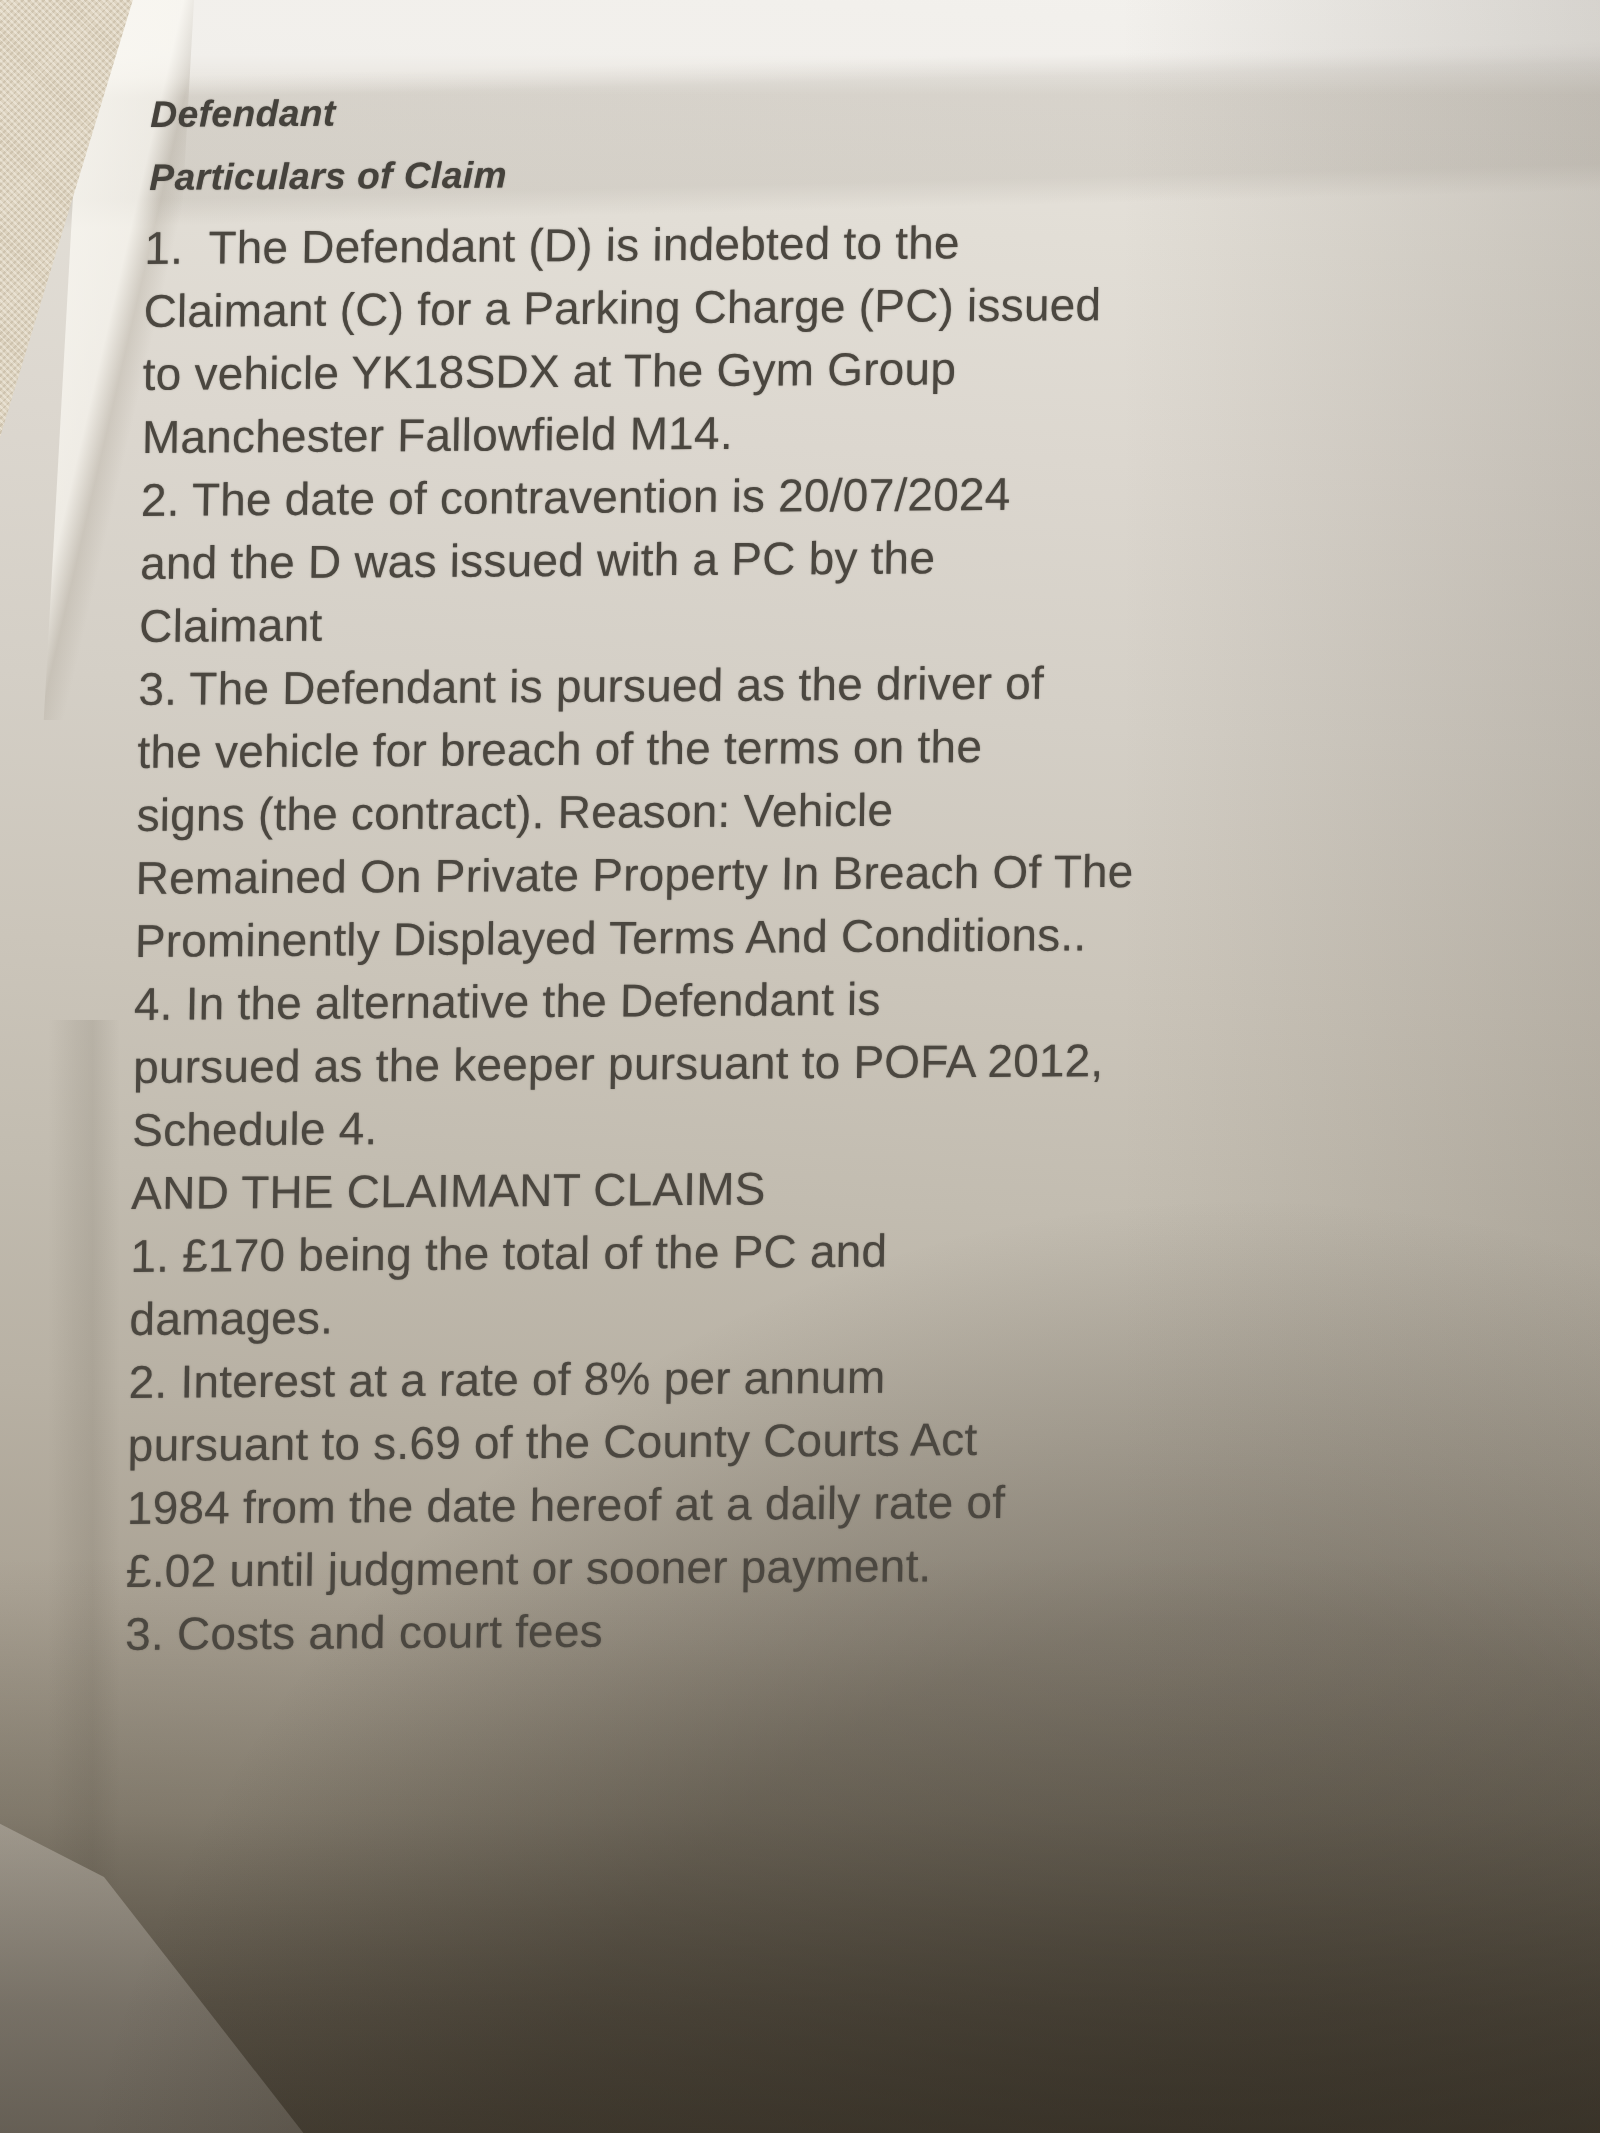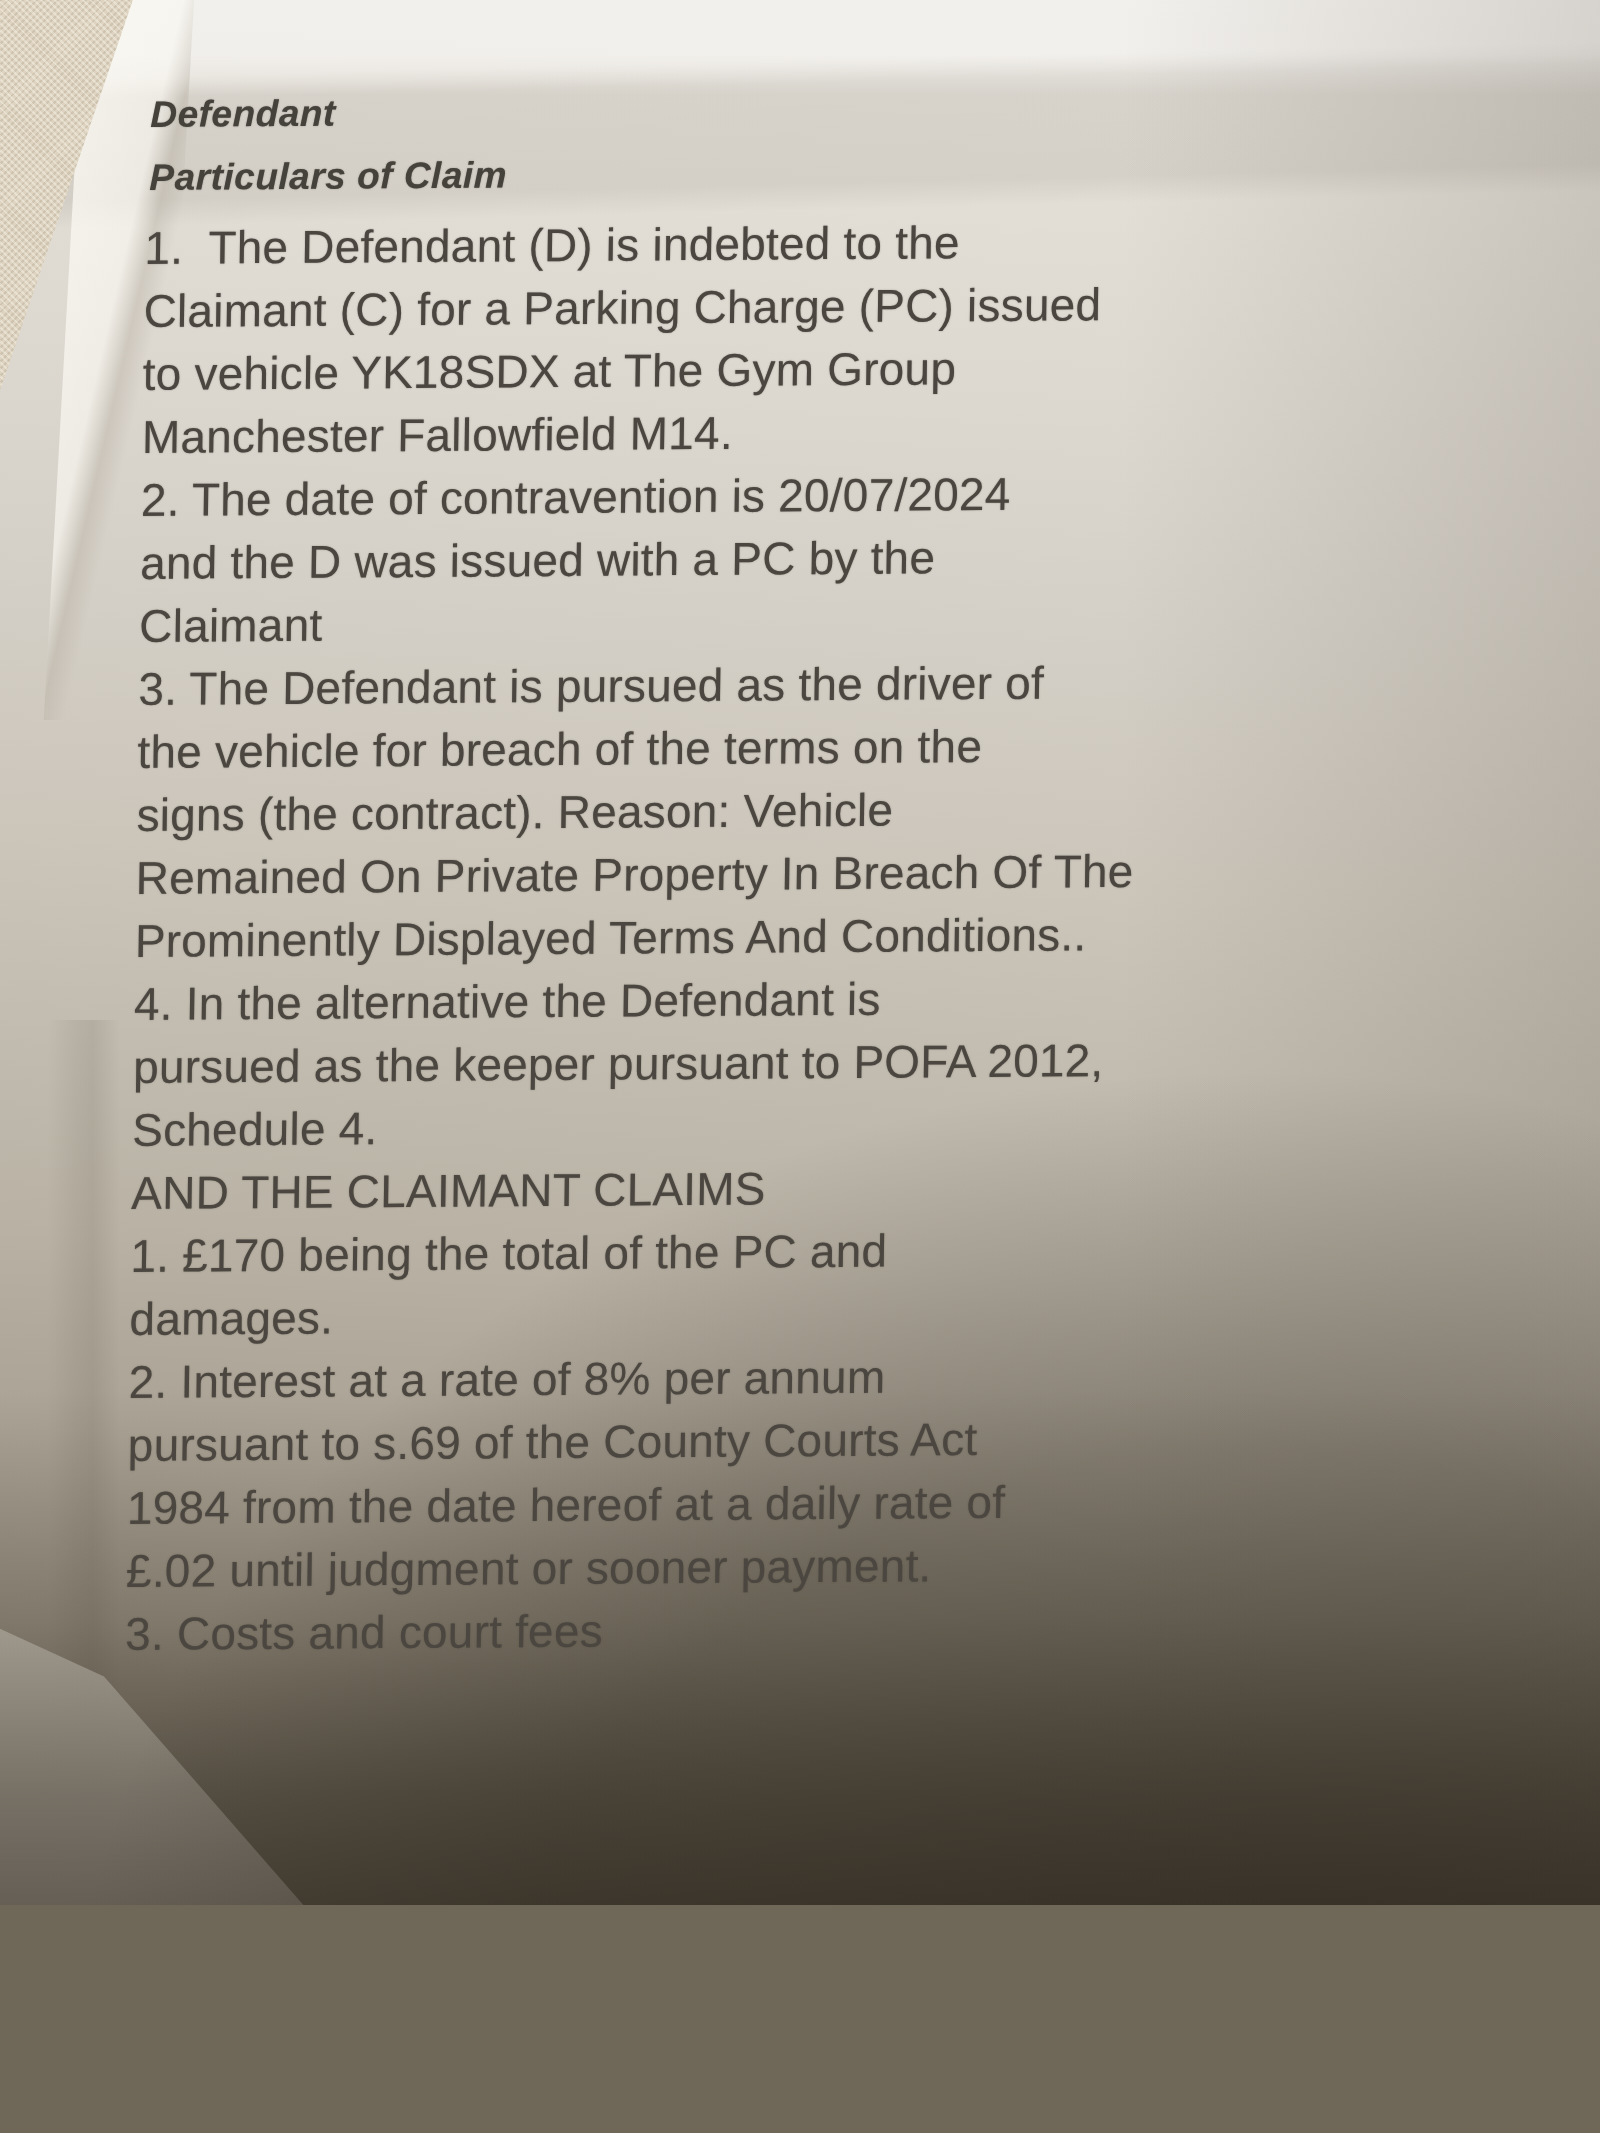--- a/index.html
+++ b/index.html
@@ -1,18 +1,18 @@
 <!DOCTYPE html>
 <html><head>
 <meta charset="utf-8">
 <style>
   html,body{margin:0;padding:0;background:#6f6758;}
   .photo{
     position:relative;
-    width:1600px;height:1905px;
+    width:1600px;height:2133px;
     overflow:hidden;
     font-family:"Liberation Sans", sans-serif;
   }
   
   .layer{position:absolute;inset:0;}
   .paper-base{
     background:linear-gradient(183deg,
       #e9e5de 0%, #e6e2db 6%, #e2ded6 12%, #dcd7cf 22%,
       #d4cfc6 34%, #cbc5ba 46%, #c2bcb0 56%, #b8b1a4 66%,
       #aaa294 76%, #958d7e 86%, #7e7667 94%, #6f6758 100%);

